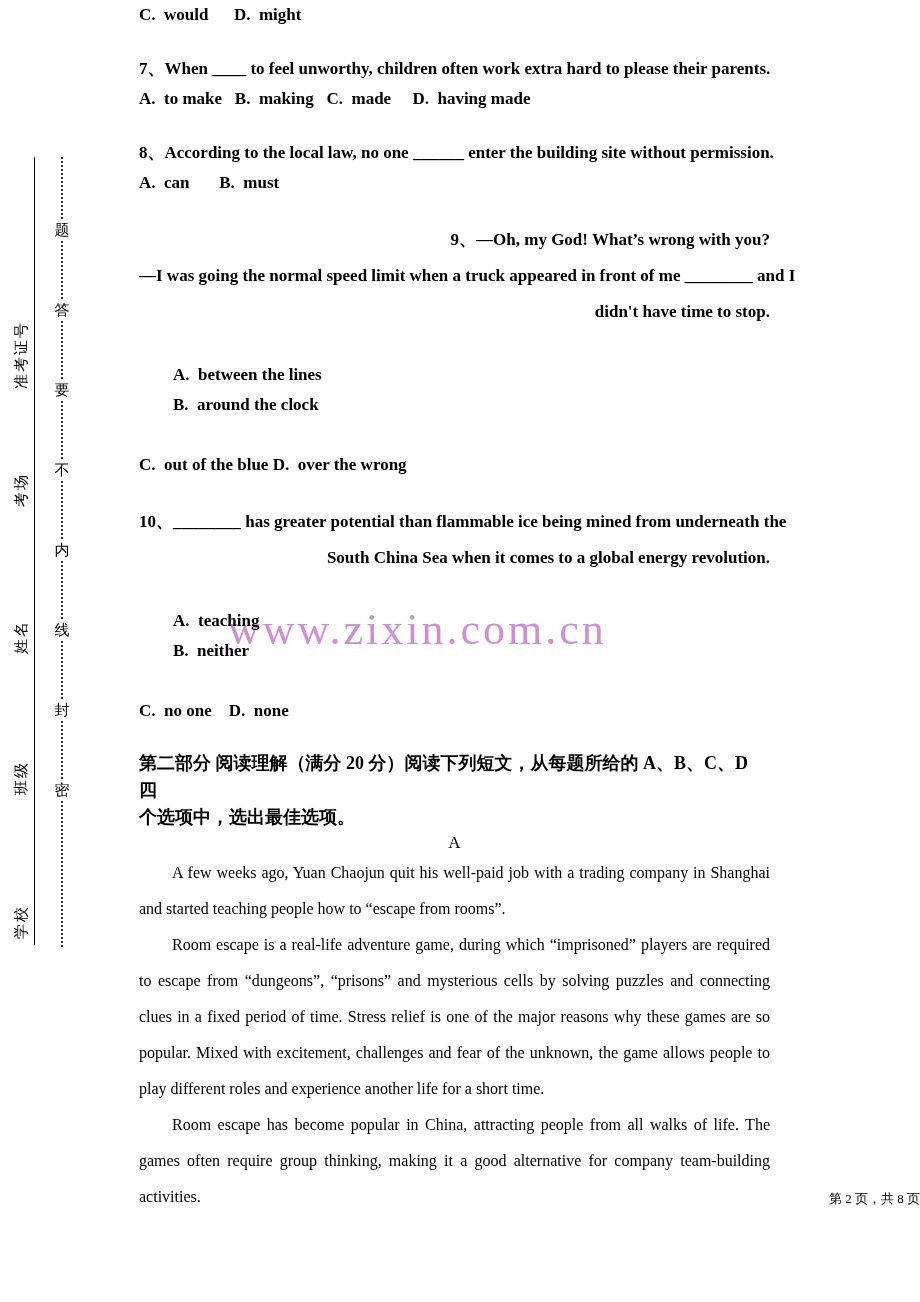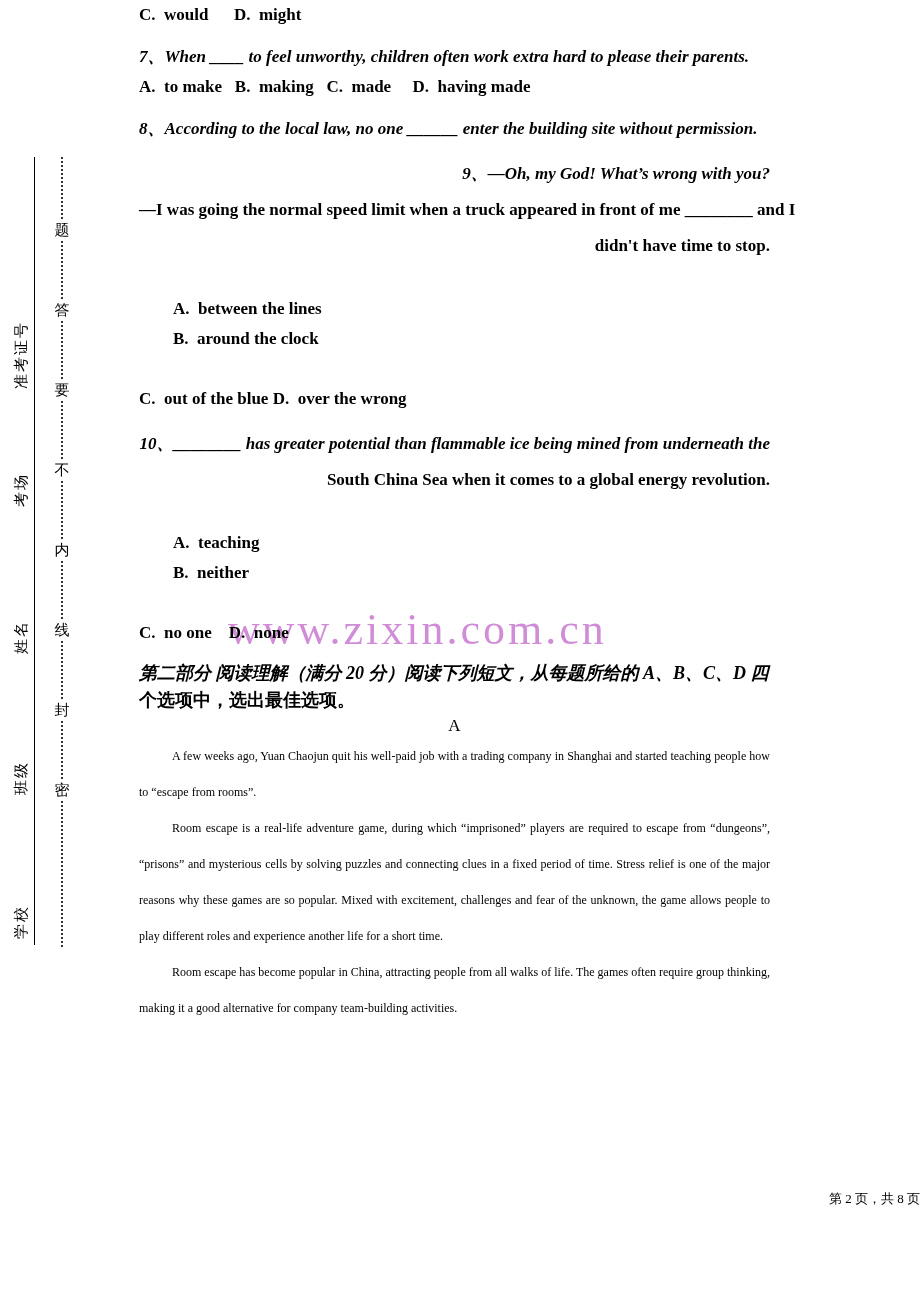--- a/index.html
+++ b/index.html
@@ -64,36 +64,36 @@
     left: 139px; top: 0;
     width: 631px;
   }
   .qline {
     font-size: 17px;
     font-weight: bold;
     line-height: 30px;
     white-space: pre;
   }
   .lh36 { line-height: 36px; text-align: right; }
-  .mt24 { margin-top: 12px; font-style: italic; }
+  .mt24 { margin-top: 24px; }
   .first { }
   .optrow .col1 { display: inline-block; width: 320px; }
 
   .sec-line {
     font-size: 18px;
     font-weight: bold;
     line-height: 27px;
   }
   .passage-label {
     text-align: center;
     font-size: 17px;
     line-height: 24px;
   }
   .para {
-    font-size: 12px;
+    font-size: 16px;
     line-height: 36px;
     text-align: justify;
     text-indent: 33px;
   }
 
   .footer {
     position: absolute;
     left: 0; top: 1190px;
     width: 100%;
     text-align: right;
@@ -128,20 +128,21 @@
 
     <div class="qline first">C.  would      D.  might</div>
 
     <div>
       <div class="qline mt24">7、When ____ to feel unworthy, children often work extra hard to please their parents.</div>
       <div class="qline">A.  to make   B.  making   C.  made     D.  having made</div>
     </div>
 
     <div>
       <div class="qline mt24">8、According to the local law, no one ______ enter the building site without permission.</div>
+      <div class="qline">A.  can       B.  must</div>
     </div>
 
     <div>
       <div class="qline lh36 mt24">9、—Oh, my God! What’s wrong with you?</div>
       <div class="qline lh36">—I was going the normal speed limit when a truck appeared in front of me ________ and I</div>
       <div class="qline lh36">didn't have time to stop.</div>
       <div class="qline optrow">
         <span class="col1">A.  between the lines</span>
         <span>B.  around the clock</span>
       </div>

